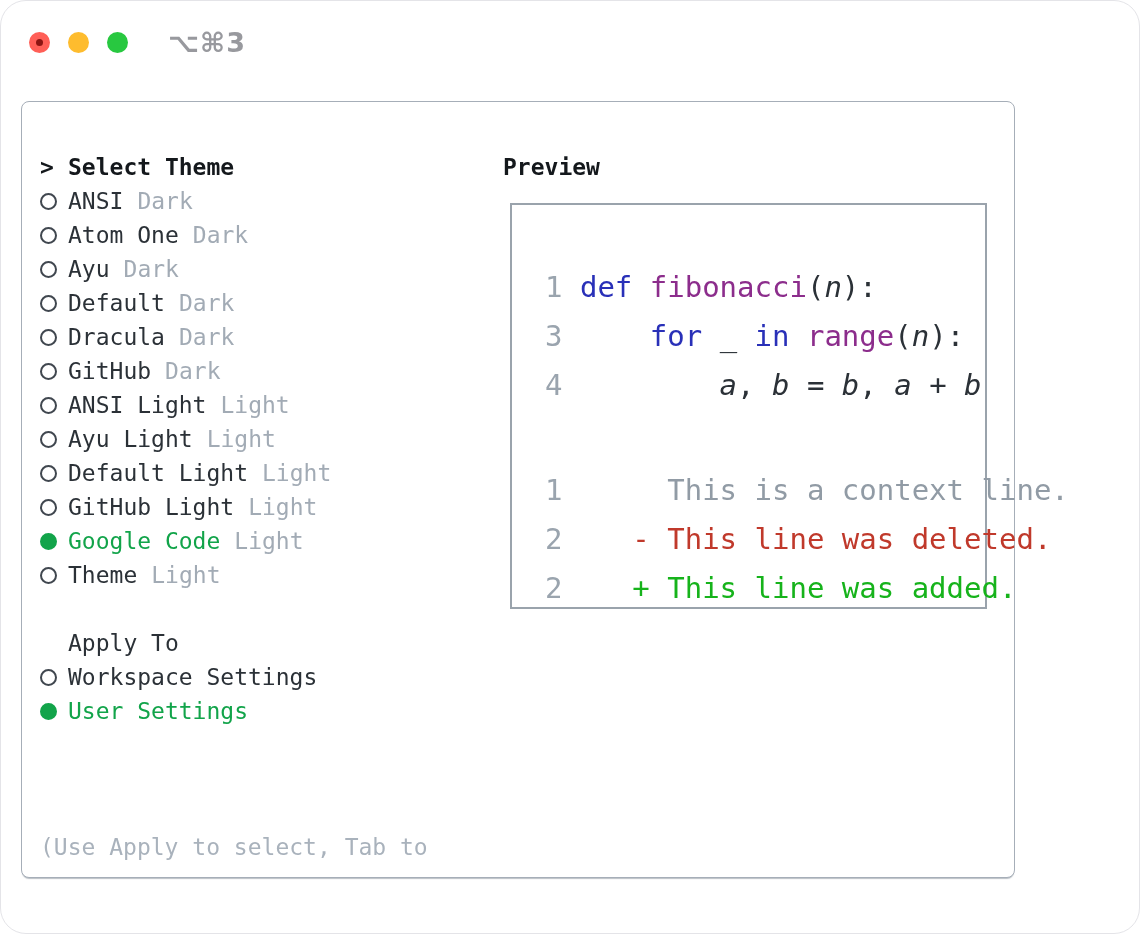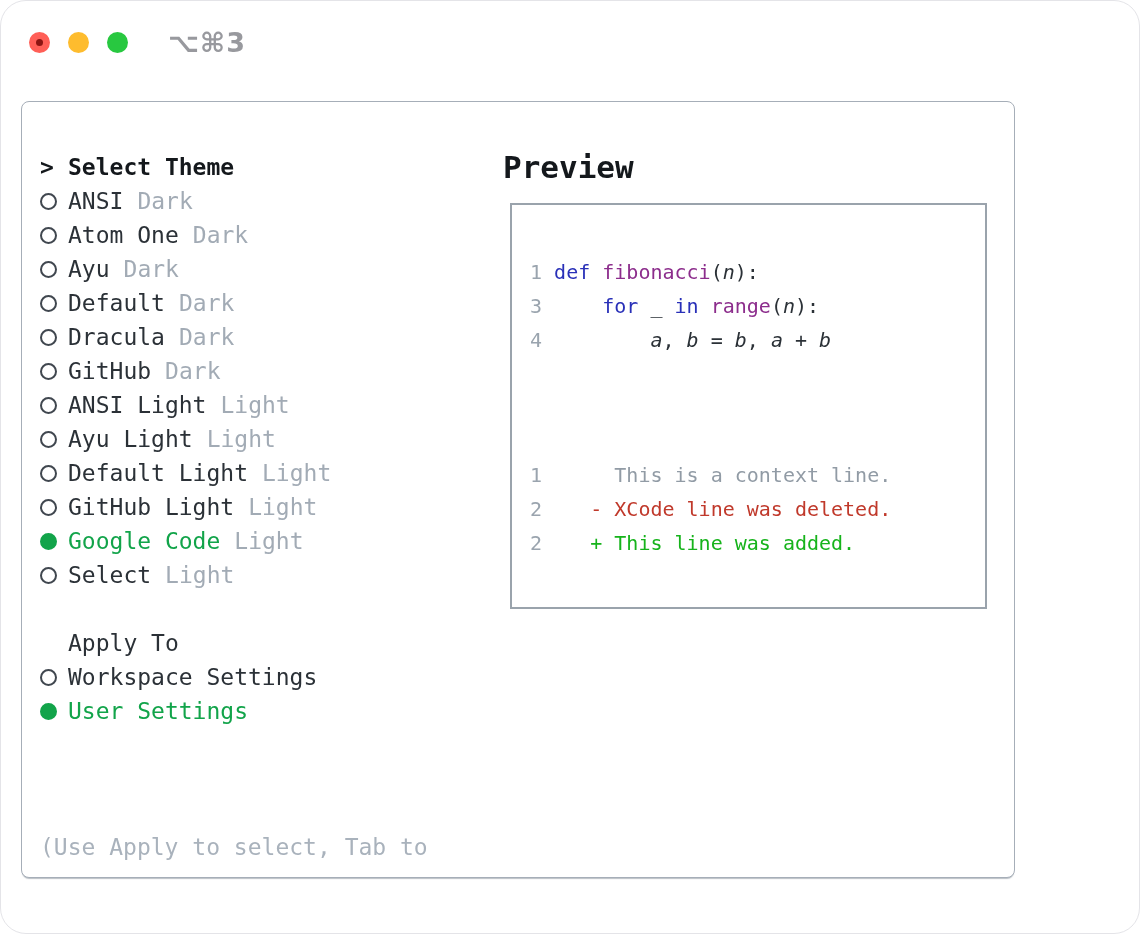--- a/index.html
+++ b/index.html
@@ -28,28 +28,28 @@
   .chevron{font-weight:700;color:var(--text-strong);}
   .radio{width:13px;height:13px;border:2.5px solid #40474f;border-radius:50%;box-sizing:content-box;}
   .radio.sel{background:var(--sel-green);border-color:var(--sel-green);}
   .hdr{font-weight:700;color:var(--text-strong);}
   .t-name{color:var(--text);text-align:center;}
   .t-name.sel{color:var(--sel-green);}
   .t-variant{color:var(--dim);margin-left:14px;}
   .blank{height:34px;}
   .help{line-height:34px;color:var(--help-gray);white-space:pre;}
   
-  .preview-hdr{position:absolute;left:481px;top:48px;font-size:31px;font-weight:700;
+  .preview-hdr{position:absolute;left:481px;top:48px;font-size:23px;font-weight:700;
                color:var(--text-strong);line-height:34px;}
   .preview-box{position:absolute;left:488px;top:101px;width:477px;height:406px;box-sizing:border-box;
                border:2px solid var(--preview-border);background:#fff;}
   .codewrap{position:absolute;left:18px;top:50px;right:8px;}
   .diffwrap{position:absolute;left:18px;top:253px;right:8px;}
-  pre.cl{margin:0;font-family:"DejaVu Sans Mono","Liberation Mono",monospace;
-         font-size:20px;line-height:34px;white-space:pre;}
+  pre.cl{margin:15px;font-family:"DejaVu Sans Mono","Liberation Mono",monospace;
+         font-size:29px;line-height:34px;white-space:pre;}
   .ln{color:var(--ln-gray);}
   .tk-pl{color:var(--text);}
   .tk-kw{color:var(--kw);}
   .tk-fn{color:var(--fn);}
   .tk-lit{color:var(--lit);}
   .tk-var{color:var(--text);font-style:italic;}
   .diff-context{color:var(--ctx-gray);}
   .diff-deleted{color:var(--del-red);}
   .diff-added{color:var(--add-green);}
 </style>
@@ -81,21 +81,21 @@
           <div class="row"><span class="marker"><span class="radio"></span></span><span class="t-name">Atom One</span><span class="t-variant">Dark</span></div>
           <div class="row"><span class="marker"><span class="radio"></span></span><span class="t-name">Ayu</span><span class="t-variant">Dark</span></div>
           <div class="row"><span class="marker"><span class="radio"></span></span><span class="t-name">Default</span><span class="t-variant">Dark</span></div>
           <div class="row"><span class="marker"><span class="radio"></span></span><span class="t-name">Dracula</span><span class="t-variant">Dark</span></div>
           <div class="row"><span class="marker"><span class="radio"></span></span><span class="t-name">GitHub</span><span class="t-variant">Dark</span></div>
           <div class="row"><span class="marker"><span class="radio"></span></span><span class="t-name">ANSI Light</span><span class="t-variant">Light</span></div>
           <div class="row"><span class="marker"><span class="radio"></span></span><span class="t-name">Ayu Light</span><span class="t-variant">Light</span></div>
           <div class="row"><span class="marker"><span class="radio"></span></span><span class="t-name">Default Light</span><span class="t-variant">Light</span></div>
           <div class="row"><span class="marker"><span class="radio"></span></span><span class="t-name">GitHub Light</span><span class="t-variant">Light</span></div>
           <div class="row"><span class="marker"><span class="radio sel"></span></span><span class="t-name sel">Google Code</span><span class="t-variant">Light</span></div>
-          <div class="row"><span class="marker"><span class="radio"></span></span><span class="t-name">Select</span><span class="t-variant">Light</span></div>
+          <div class="row"><span class="marker"><span class="radio"></span></span><span class="t-name">Theme</span><span class="t-variant">Light</span></div>
         </div>
       <div class="blank"></div>
       <div class="row">
         <span class="marker"></span>
         <span class="t-name">Apply To</span>
       </div>
       <div id="apply-list">
           <div class="row"><span class="marker"><span class="radio"></span></span><span class="t-name">Workspace Settings</span></div>
           <div class="row"><span class="marker"><span class="radio sel"></span></span><span class="t-name sel">User Settings</span></div>
         </div>
@@ -109,19 +109,19 @@
     <div class="preview-hdr">Preview</div>
 
     <div class="preview-box">
       <div id="code-block" class="codewrap">
           <pre class="cl"><span class="ln">1 </span><span class="tk-kw">def</span><span class="tk-pl"> </span><span class="tk-fn">fibonacci</span><span class="tk-pl">(</span><span class="tk-var">n</span><span class="tk-pl">):</span></pre>
           <pre class="cl"><span class="ln">3 </span><span class="tk-pl">    </span><span class="tk-kw">for</span><span class="tk-pl"> </span><span class="tk-var">_</span><span class="tk-pl"> </span><span class="tk-kw">in</span><span class="tk-pl"> </span><span class="tk-fn">range</span><span class="tk-pl">(</span><span class="tk-var">n</span><span class="tk-pl">):</span></pre>
           <pre class="cl"><span class="ln">4 </span><span class="tk-pl">        </span><span class="tk-var">a</span><span class="tk-pl">, </span><span class="tk-var">b</span><span class="tk-pl"> = </span><span class="tk-var">b</span><span class="tk-pl">, </span><span class="tk-var">a</span><span class="tk-pl"> + </span><span class="tk-var">b</span></pre>
         </div>
       <div id="diff-block" class="diffwrap">
           <pre class="cl"><span class="ln">1    </span><span class="diff-context">  This is a context line.</span></pre>
-          <pre class="cl"><span class="ln">2    </span><span class="diff-deleted">- XCode line was deleted.</span></pre>
+          <pre class="cl"><span class="ln">2    </span><span class="diff-deleted">- This line was deleted.</span></pre>
           <pre class="cl"><span class="ln">2    </span><span class="diff-added">+ This line was added.</span></pre>
         </div>
     </div>
 
   </div>
 </div>
 
 </body></html>

